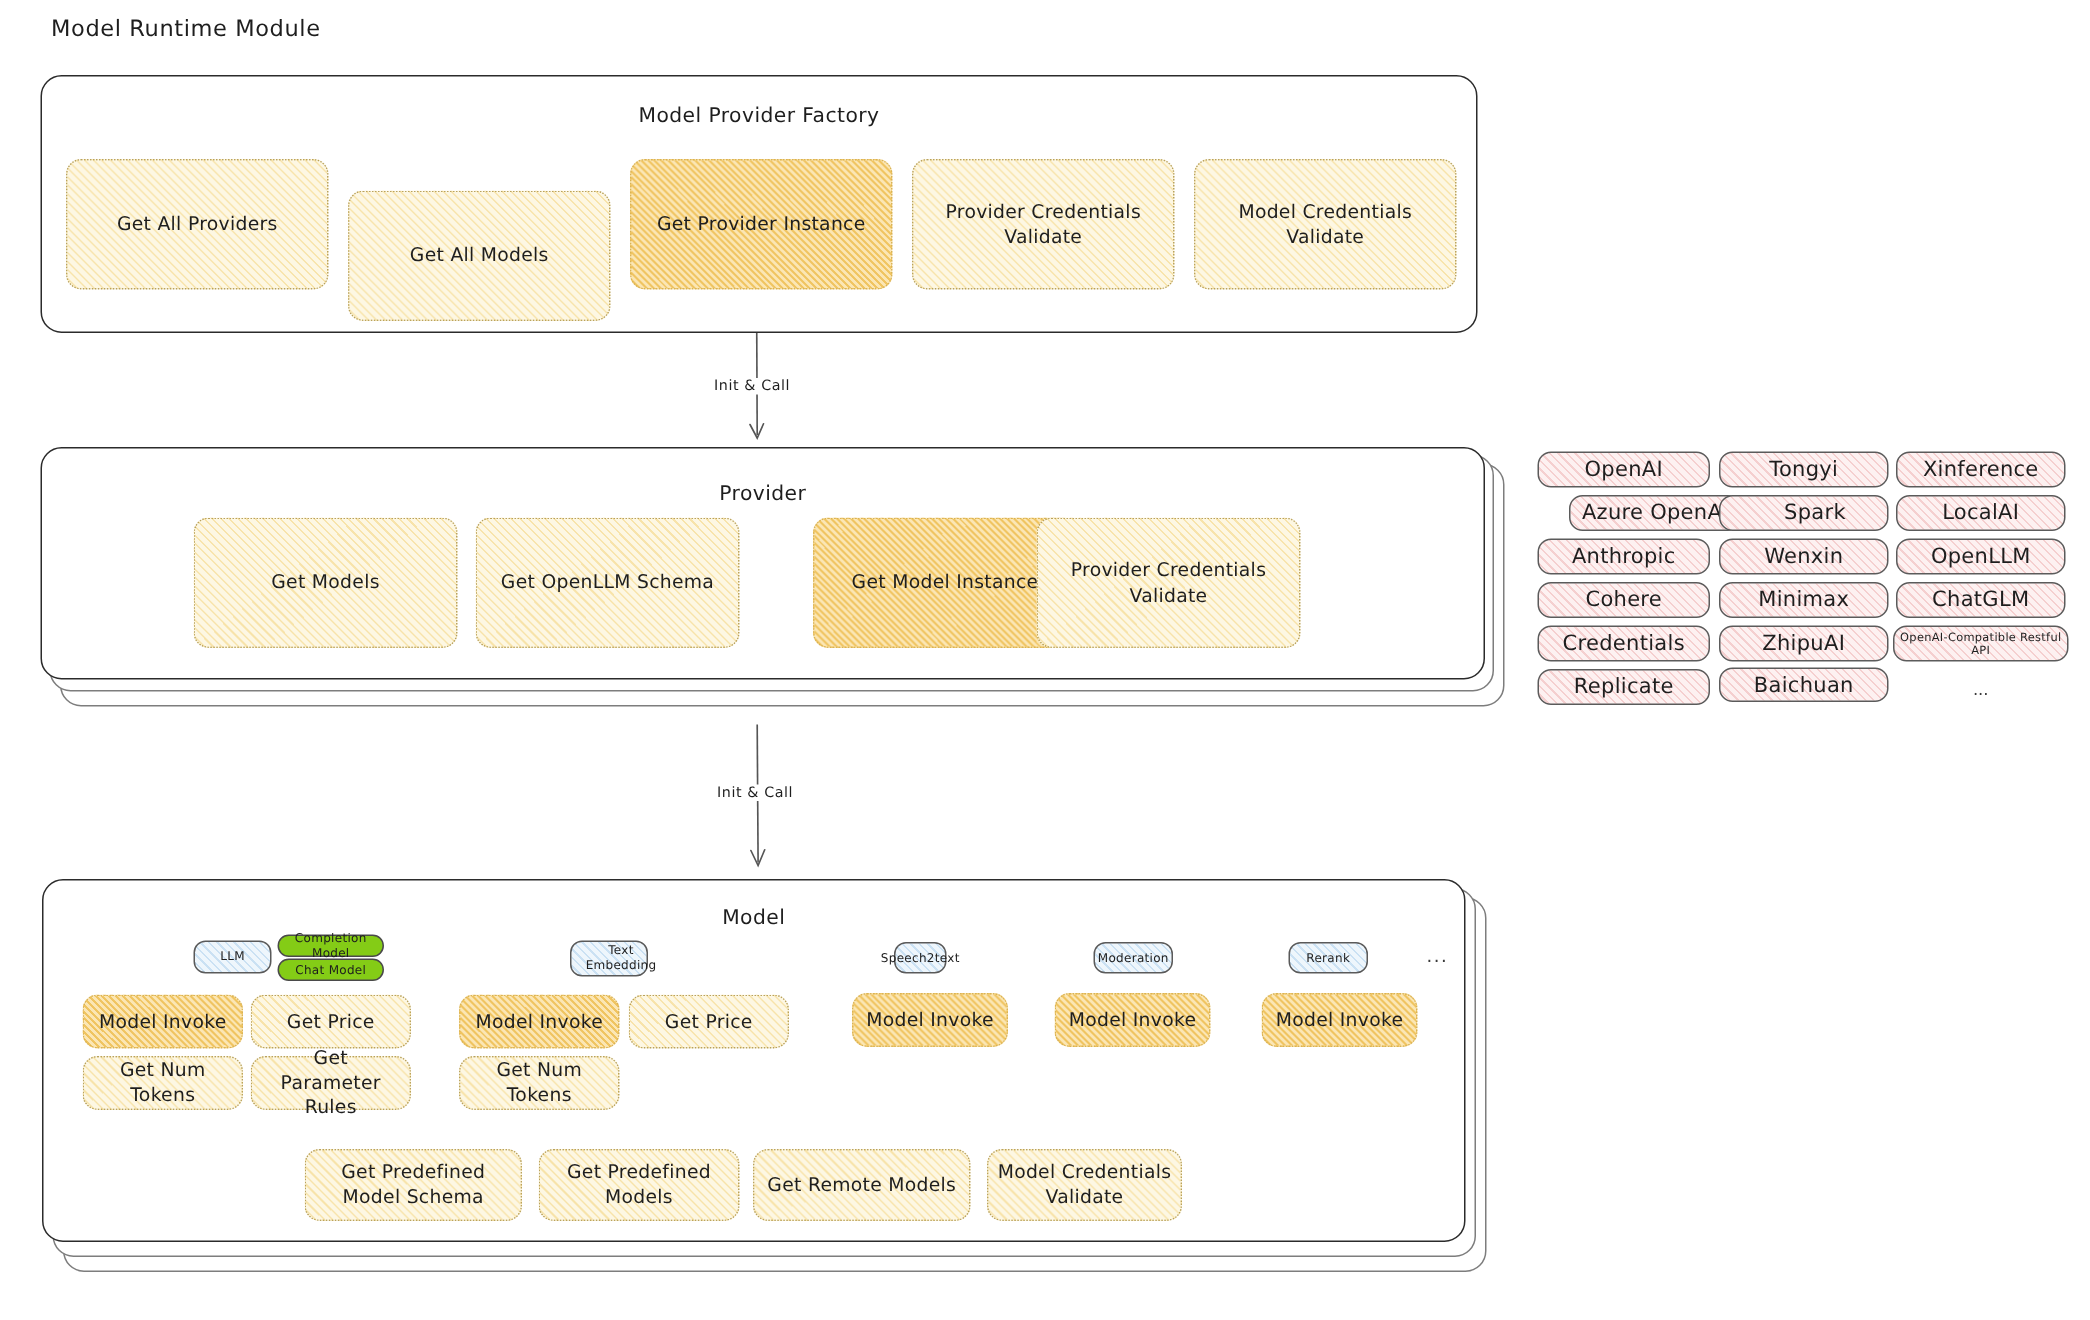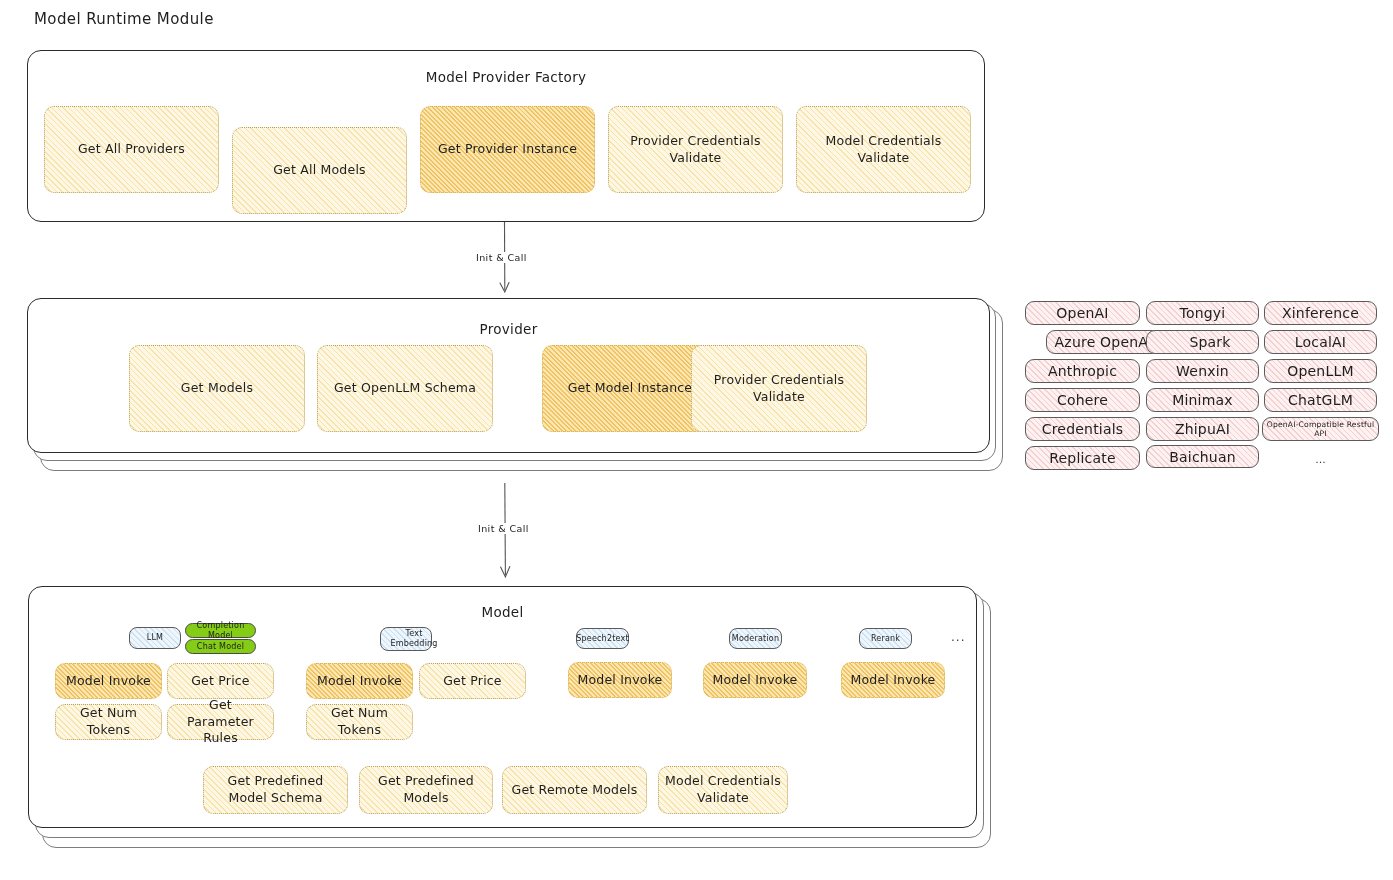--- a/index.html
+++ b/index.html
@@ -212,21 +212,21 @@
   <div class="node" style="left:167px;top:663px;width:107px;height:36px;">Get Price</div>
   <div class="node" style="left:55px;top:704px;width:107px;height:36px;">Get Num Tokens</div>
   <div class="node" style="left:167px;top:704px;width:107px;height:36px;">Get Parameter Rules</div>
 
   <div class="badge" style="left:380px;top:627px;width:52px;height:24px;padding-left:16px;">Text Embedding</div>
 
   <div class="node hl" style="left:306px;top:663px;width:107px;height:36px;">Model Invoke</div>
   <div class="node" style="left:419px;top:663px;width:107px;height:36px;">Get Price</div>
   <div class="node" style="left:306px;top:704px;width:107px;height:36px;">Get Num Tokens</div>
 
-  <div class="badge" style="left:576px;top:628px;width:53px;height:21px;">Speech2text</div>
+  <div class="badge" style="left:596px;top:628px;width:35px;height:21px;">Speech2text</div>
   <div class="node hl" style="left:568px;top:662px;width:104px;height:36px;">Model Invoke</div>
 
   <div class="badge" style="left:729px;top:628px;width:53px;height:21px;">Moderation</div>
   <div class="node hl" style="left:703px;top:662px;width:104px;height:36px;">Model Invoke</div>
 
   <div class="badge" style="left:859px;top:628px;width:53px;height:21px;">Rerank</div>
   <div class="node hl" style="left:841px;top:662px;width:104px;height:36px;">Model Invoke</div>
 
   <div class="dots" style="left:951px;top:630px;">...</div>
 

